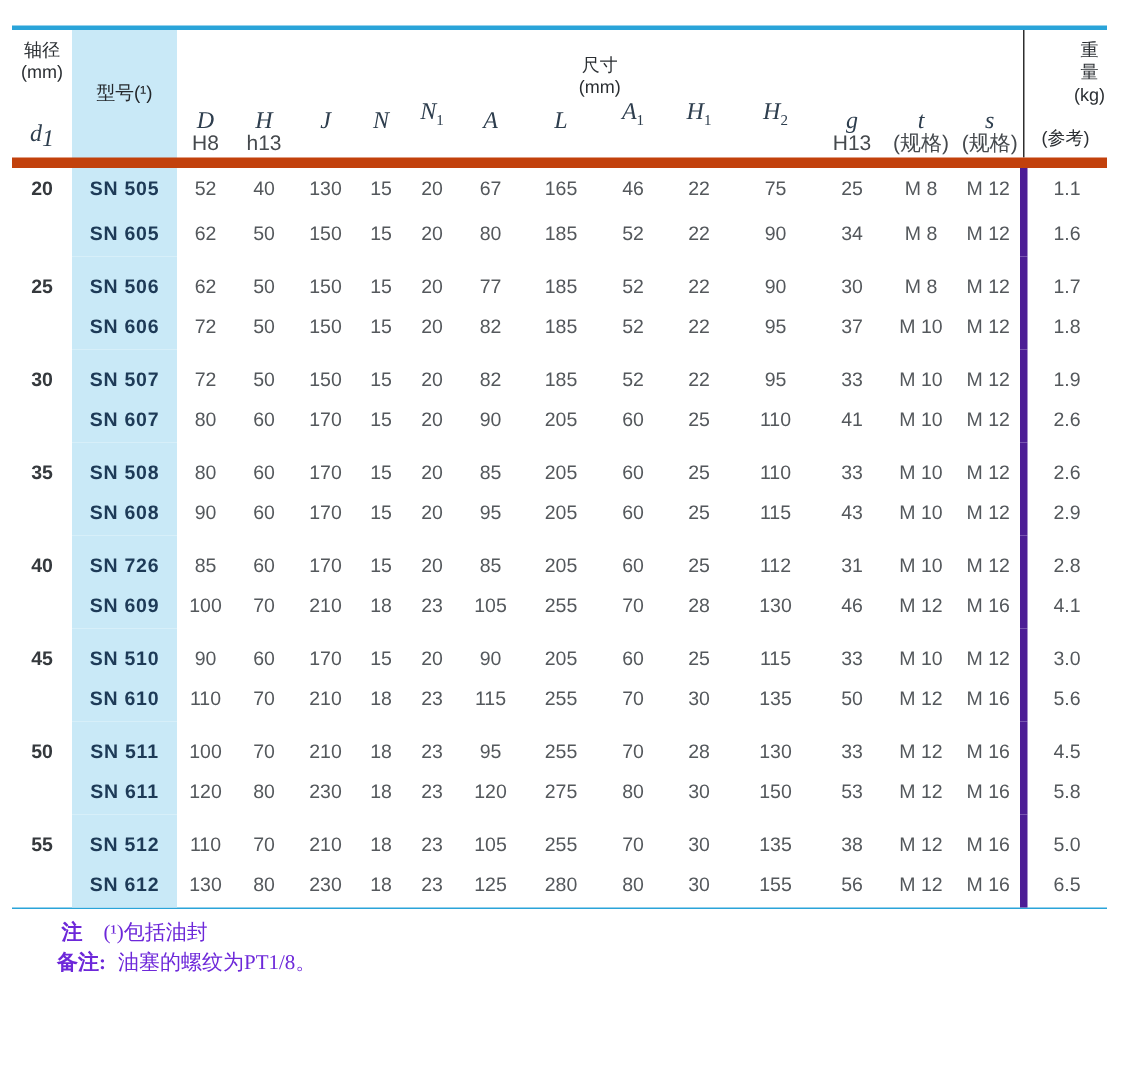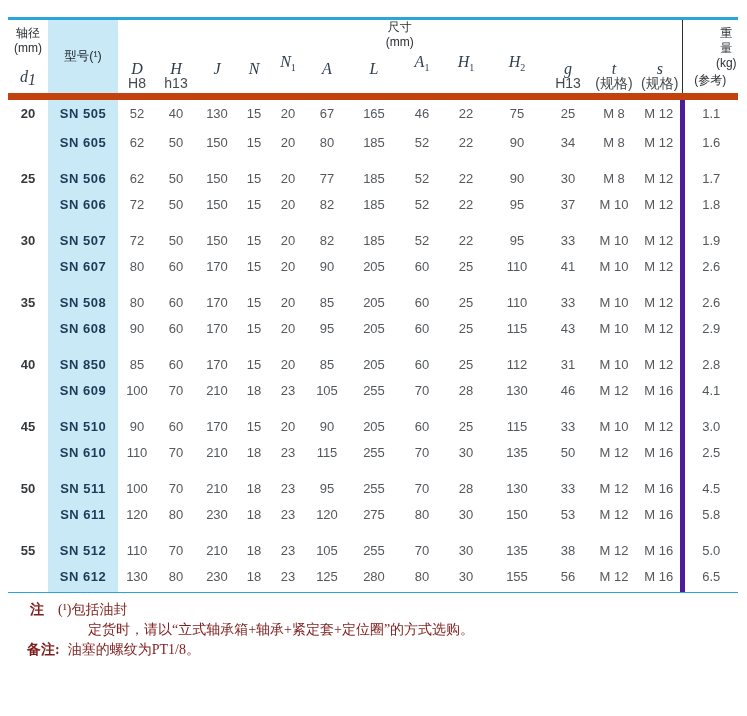--- a/index.html
+++ b/index.html
@@ -27,21 +27,21 @@
   .th-d1 { height:76px; text-align:center; padding-top:6px; }
   .th-d1 .h-bottom {
     position:absolute; bottom:5px; left:0; right:0; text-align:center;
   }
   .sym-ser {
     font-family:"Liberation Serif", serif; font-style:italic;
     font-size:16px; color:#2e3e4e;
   }
   .sym-ser sub, .sym-cell sub { font-size:10px; font-style:normal; }
   .th-model { vertical-align:middle; font-size:12.5px; color:#23272b; }
-  .th-size { text-align:center; padding-top:0; border-bottom:none; }
+  .th-size { text-align:center; padding-top:16px; border-bottom:none; }
   .th-weight { text-align:center; padding-top:6px; border-left:1px solid #2e2e2e;padding-left:32px; }
   .th-weight .h-bottom {
     position:absolute; bottom:5px; left:0; right:0; text-align:center; font-size:12px;
   }
   .th-dim { vertical-align:bottom; text-align:center; padding-bottom:3px; }
   .th-dim .sym {
     font-family:"Liberation Serif", serif; font-style:italic;
     font-size:16px; color:#2e3e4e; line-height:17px;
   }
   .th-dim .spec {
@@ -55,21 +55,21 @@
     font-size:13px; color:#54585c; white-space:nowrap;
   }
   tbody.group:not(:first-of-type) tr:first-child td { padding-top:9px; }
   td.c-d1 { color:#35393d; font-weight:bold; font-size:13px; }
   td.c-model { color:#1d3a57; font-weight:bold; letter-spacing:0.5px; }
   td.c-weight { border-left:5px solid #4c1d95; }
 
   
   .notes {
     margin-top:7px; font-family:"Liberation Serif", serif;
-    font-size:14px; color:#7f1d1d; line-height:20px;
+    font-size:14px; color:#6d28d9; line-height:20px;padding-left:11px;
   }
   .note-row1 { padding-left:30px; }
   .note-label { font-weight:bold; margin-right:14px; }
   .note-row2 { padding-left:88px; }
   .note-row3 { padding-left:27px; }
   .note-label3 { font-weight:bold; margin-right:8px;text-align:right; }
 </style>
 </head>
 <body>
 
@@ -314,21 +314,21 @@
           <td class="c-num">115</td>
           <td class="c-num">43</td>
           <td class="c-num">M 10</td>
           <td class="c-num">M 12</td>
           <td class="c-weight">2.9</td>
         </tr>
       </tbody>
       <tbody class="group">
         <tr>
           <td class="c-d1">40</td>
-          <td class="c-model">SN 850</td>
+          <td class="c-model">SN 726</td>
           <td class="c-num">85</td>
           <td class="c-num">60</td>
           <td class="c-num">170</td>
           <td class="c-num">15</td>
           <td class="c-num">20</td>
           <td class="c-num">85</td>
           <td class="c-num">205</td>
           <td class="c-num">60</td>
           <td class="c-num">25</td>
           <td class="c-num">112</td>
@@ -384,21 +384,21 @@
           <td class="c-num">18</td>
           <td class="c-num">23</td>
           <td class="c-num">115</td>
           <td class="c-num">255</td>
           <td class="c-num">70</td>
           <td class="c-num">30</td>
           <td class="c-num">135</td>
           <td class="c-num">50</td>
           <td class="c-num">M 12</td>
           <td class="c-num">M 16</td>
-          <td class="c-weight">2.5</td>
+          <td class="c-weight">5.6</td>
         </tr>
       </tbody>
       <tbody class="group">
         <tr>
           <td class="c-d1">50</td>
           <td class="c-model">SN 511</td>
           <td class="c-num">100</td>
           <td class="c-num">70</td>
           <td class="c-num">210</td>
           <td class="c-num">18</td>
@@ -468,15 +468,14 @@
           <td class="c-num">M 12</td>
           <td class="c-num">M 16</td>
           <td class="c-weight">6.5</td>
         </tr>
       </tbody>
     </table>
 </div>
 
 <div class="notes">
   <div class="note-row1"><span class="note-label">注</span><span>(¹)包括油封</span></div>
-  <div class="note-row2">定货时，请以“立式轴承箱+轴承+紧定套+定位圈”的方式选购。</div>
   <div class="note-row3"><span class="note-label3">备注:</span><span>油塞的螺纹为PT1/8。</span></div>
 </div>
 
 </body></html>

